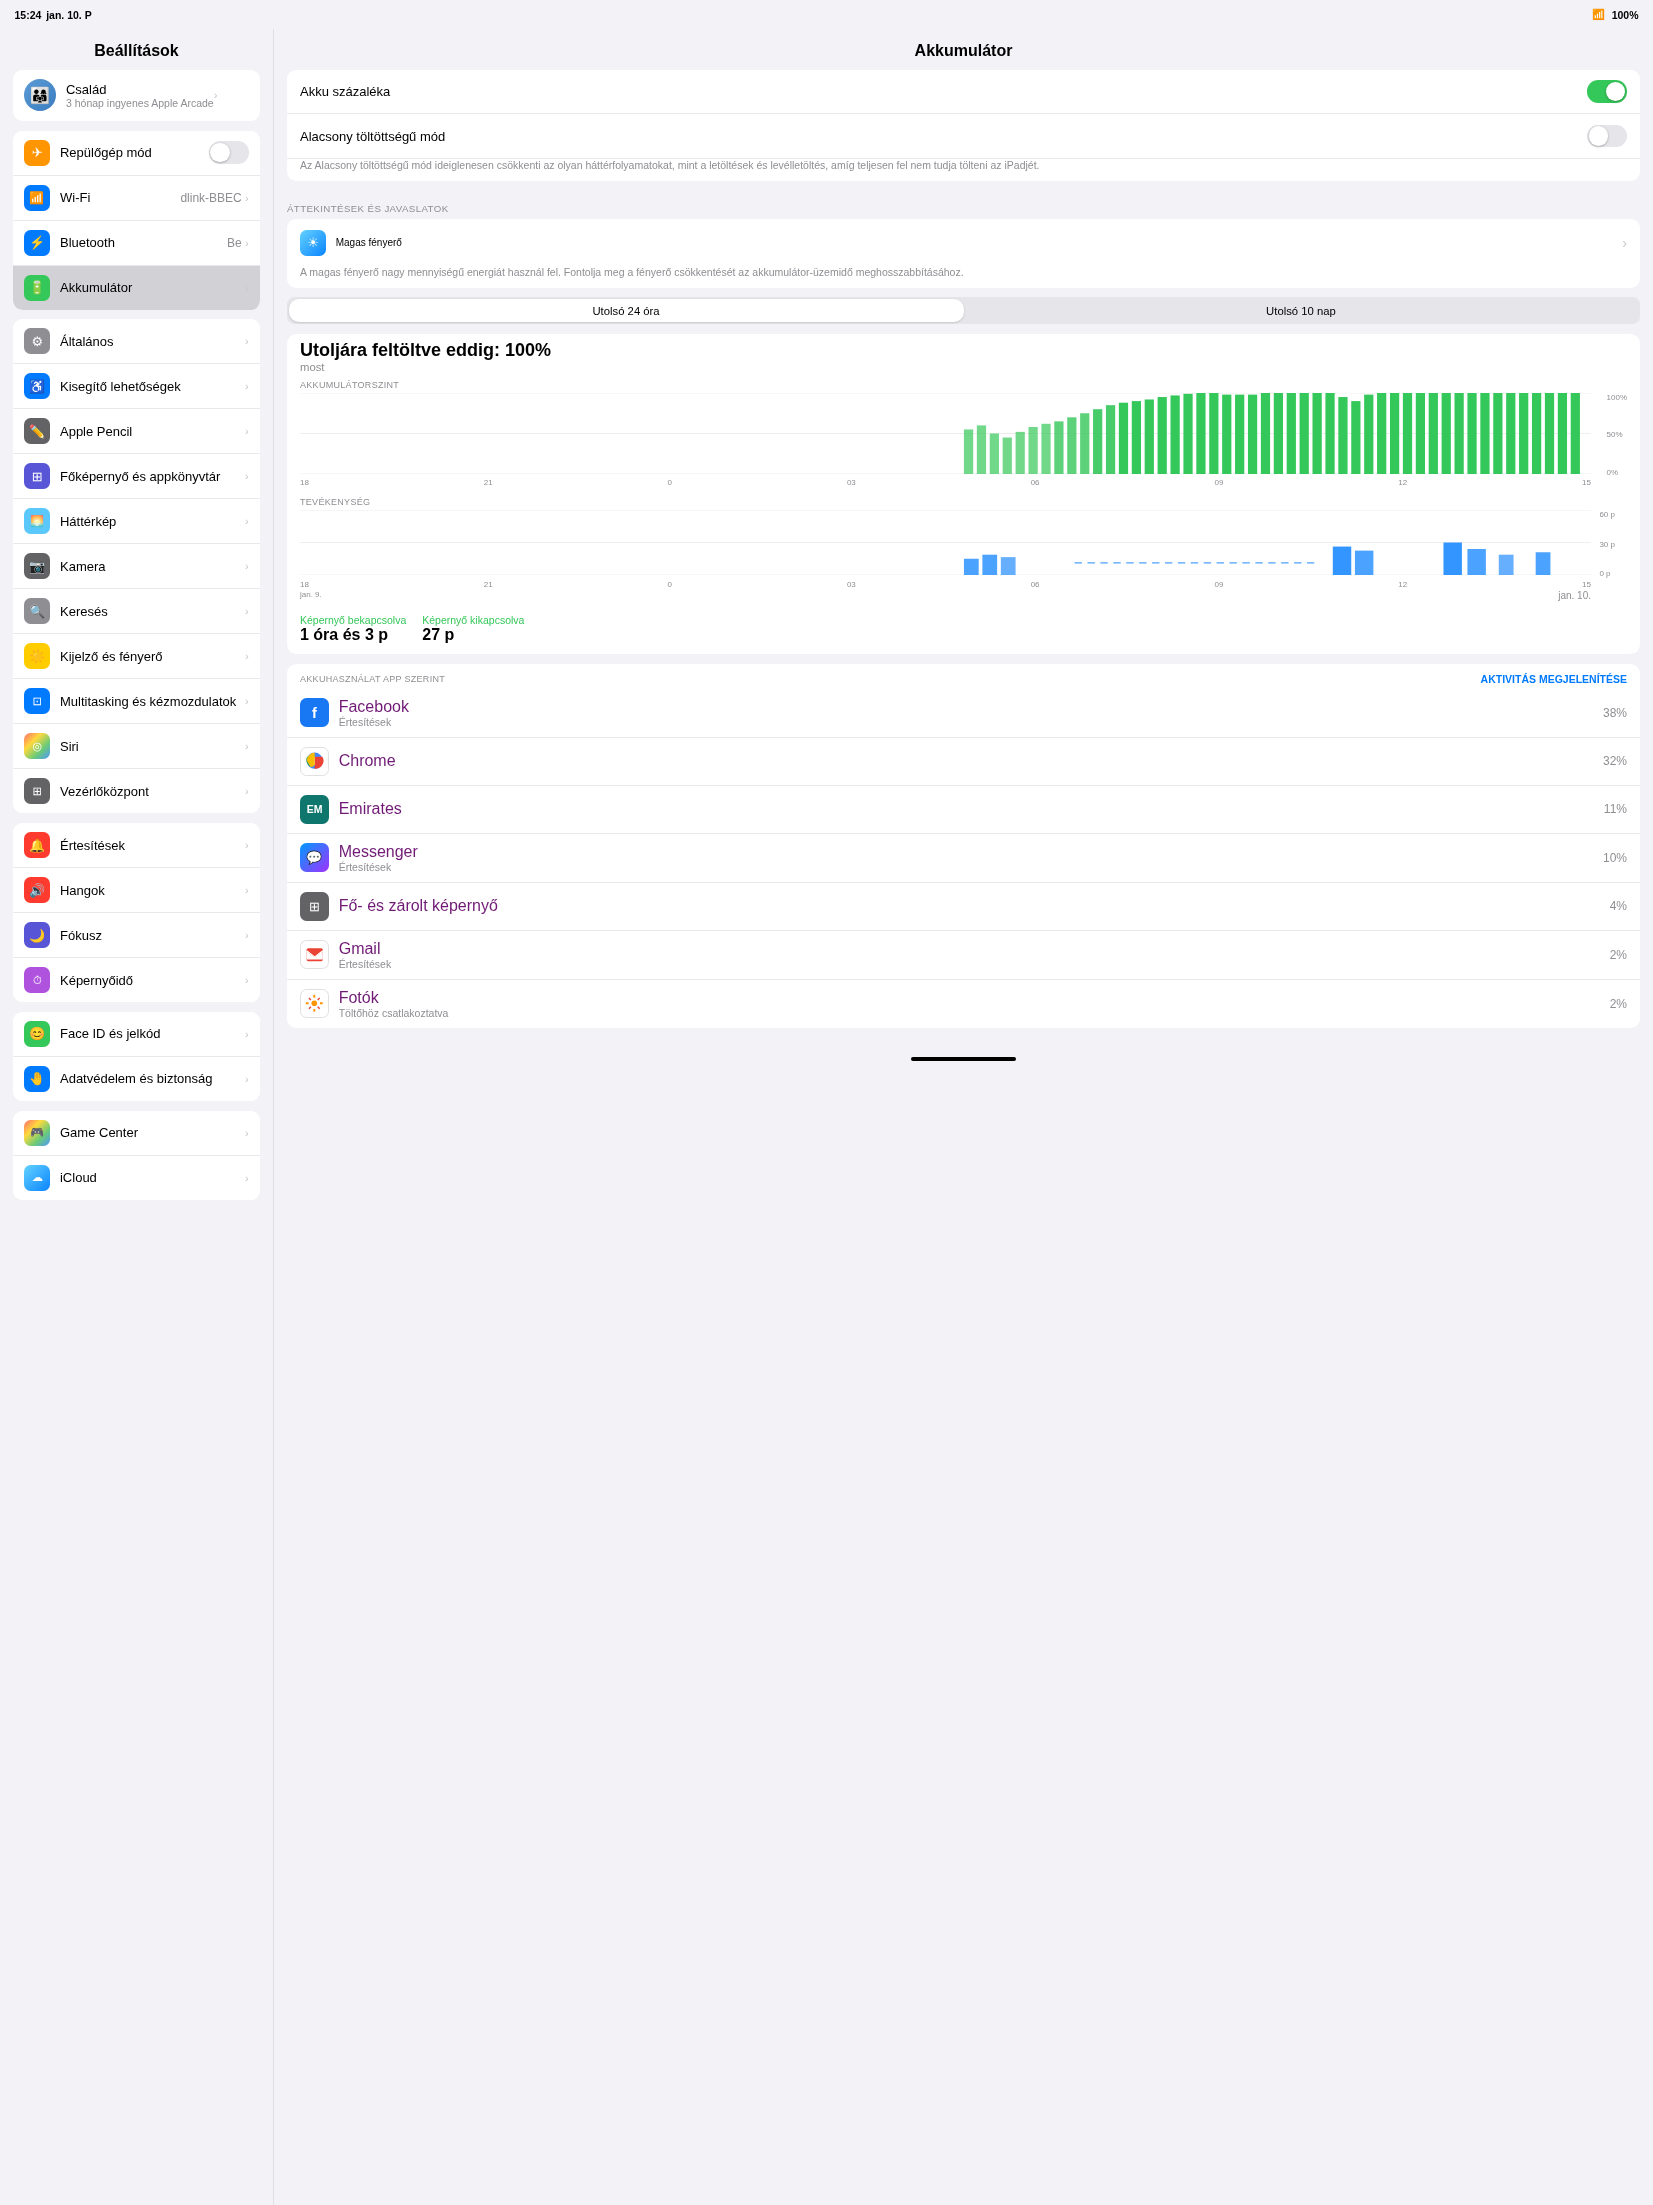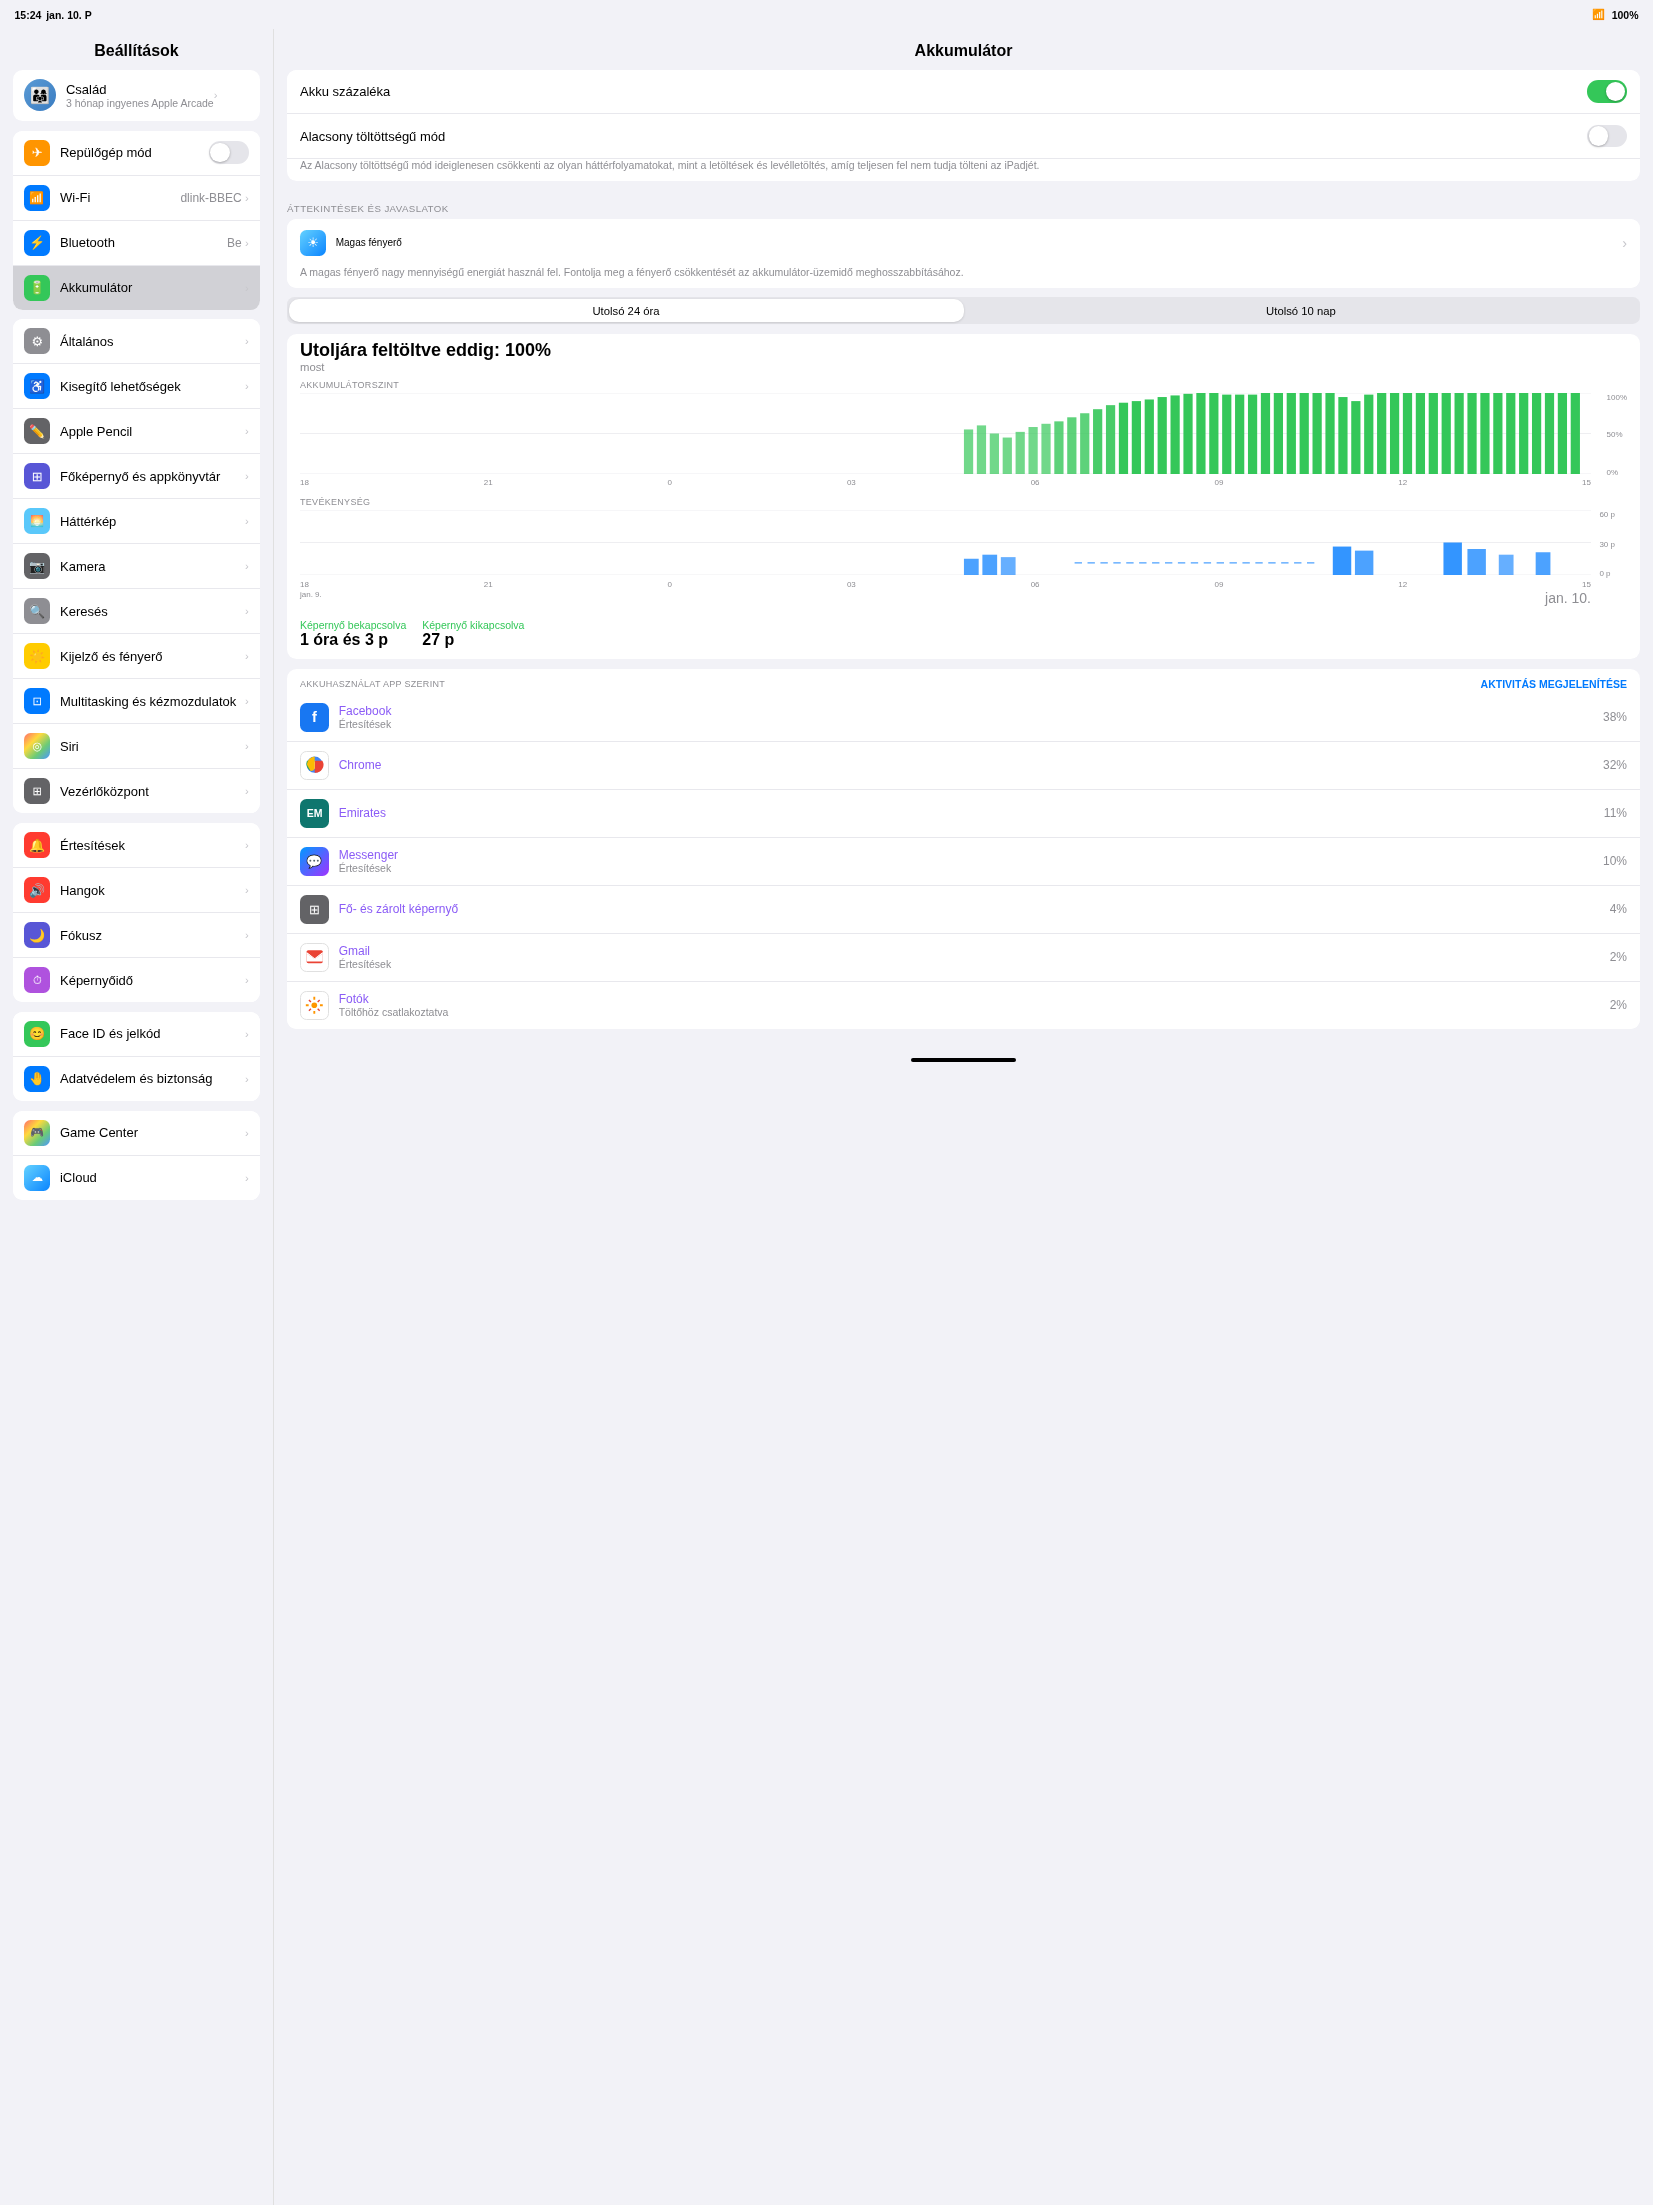--- a/index.html
+++ b/index.html
@@ -339,21 +339,21 @@
       border-radius: 6.5px;
       margin-right: 9.7px;
       flex-shrink: 0;
       display: flex;
       align-items: center;
       justify-content: center;
       font-size: 16px;
       overflow: hidden;
     }
     .app-info { flex: 1; }
-    .app-name { font-size: 12px; color: #8b5cf6; }
+    .app-name { font-size: 16px; color: #701a75; }
     .app-sub { font-size: 10.5px; color: #8e8e93; }
     .app-pct { font-size: 12px; color: #8e8e93; }
 
     
     .battery-chart-svg {
       width: 100%;
       height: 81px;
     }
     .activity-chart-svg {
       width: 100%;
@@ -743,21 +743,21 @@
           <span class="chart-x-label">21</span>
           <span class="chart-x-label">0</span>
           <span class="chart-x-label">03</span>
           <span class="chart-x-label">06</span>
           <span class="chart-x-label">09</span>
           <span class="chart-x-label">12</span>
           <span class="chart-x-label">15</span>
         </div>
         <div style="display:flex; justify-content:space-between; padding:1.6px 36px 0 0;">
           <span style="font-size:8px;color:#8e8e93;">jan. 9.</span>
-          <span style="font-size:14px;color:#8e8e93;">jan. 10.</span>
+          <span style="font-size:10px;color:#8e8e93;">jan. 10.</span>
         </div>
       </div>
 
       <div class="screen-time-row">
         <div class="screen-time-item">
           <div class="screen-time-label">Képernyő bekapcsolva</div>
           <div class="screen-time-value">1 óra és 3 p</div>
         </div>
         <div class="screen-time-item">
           <div class="screen-time-label" style="color:#34c759;">Képernyő kikapcsolva</div>

